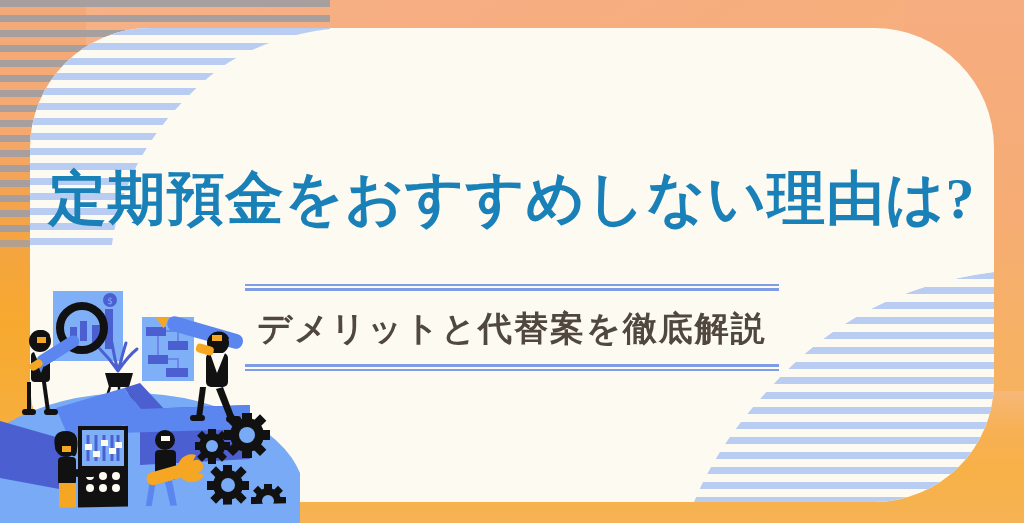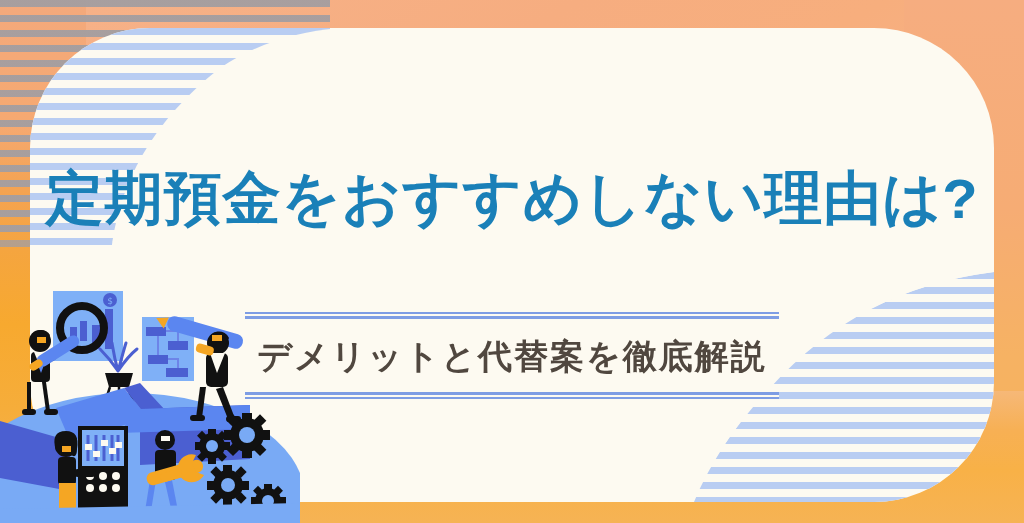--- a/index.html
+++ b/index.html
@@ -36,23 +36,23 @@
   .stripes-inner{position:absolute;
     background:repeating-linear-gradient(180deg,
       #b9cdf2 0px,#b9cdf2 7px,
       rgba(255,255,255,0) 7px,rgba(255,255,255,0) 15px);}
   .stripes-inner.tl{left:0;top:0;width:300px;height:225px;}
   .stripes-inner.br{right:0;bottom:0;width:300px;height:230px;}
 
   
   .title{position:absolute;left:0;right:0;top:132px;text-align:center;
     font-size:58px;font-weight:700;letter-spacing:1px;color:#1a80b8;
-    font-family:Liberation Mono, monospace;white-space:nowrap;}
+    font-family:Liberation Serif, serif;white-space:nowrap;}
   .sub-wrap{position:absolute;left:0;right:0;top:256px;display:flex;
-    flex-direction:column;align-items:center;margin-top:28px;}
+    flex-direction:column;align-items:center;}
   .rule{width:534px;height:8px;
     background:linear-gradient(180deg,#7e9de4 0,#7e9de4 2px,
       #fdfaf1 2px,#fdfaf1 4px,
       #7e9de4 4px,#7e9de4 7px,
       #fdfaf1 7px,#fdfaf1 8px);}
   .rule.bottom{background:linear-gradient(180deg,#7e9de4 0,#7e9de4 3px,
       #fdfaf1 3px,#fdfaf1 5px,
       #7e9de4 5px,#7e9de4 7px,
       #fdfaf1 7px,#fdfaf1 8px);}
   .subtitle{font-size:34px;font-weight:700;color:#50473f;letter-spacing:2px;

